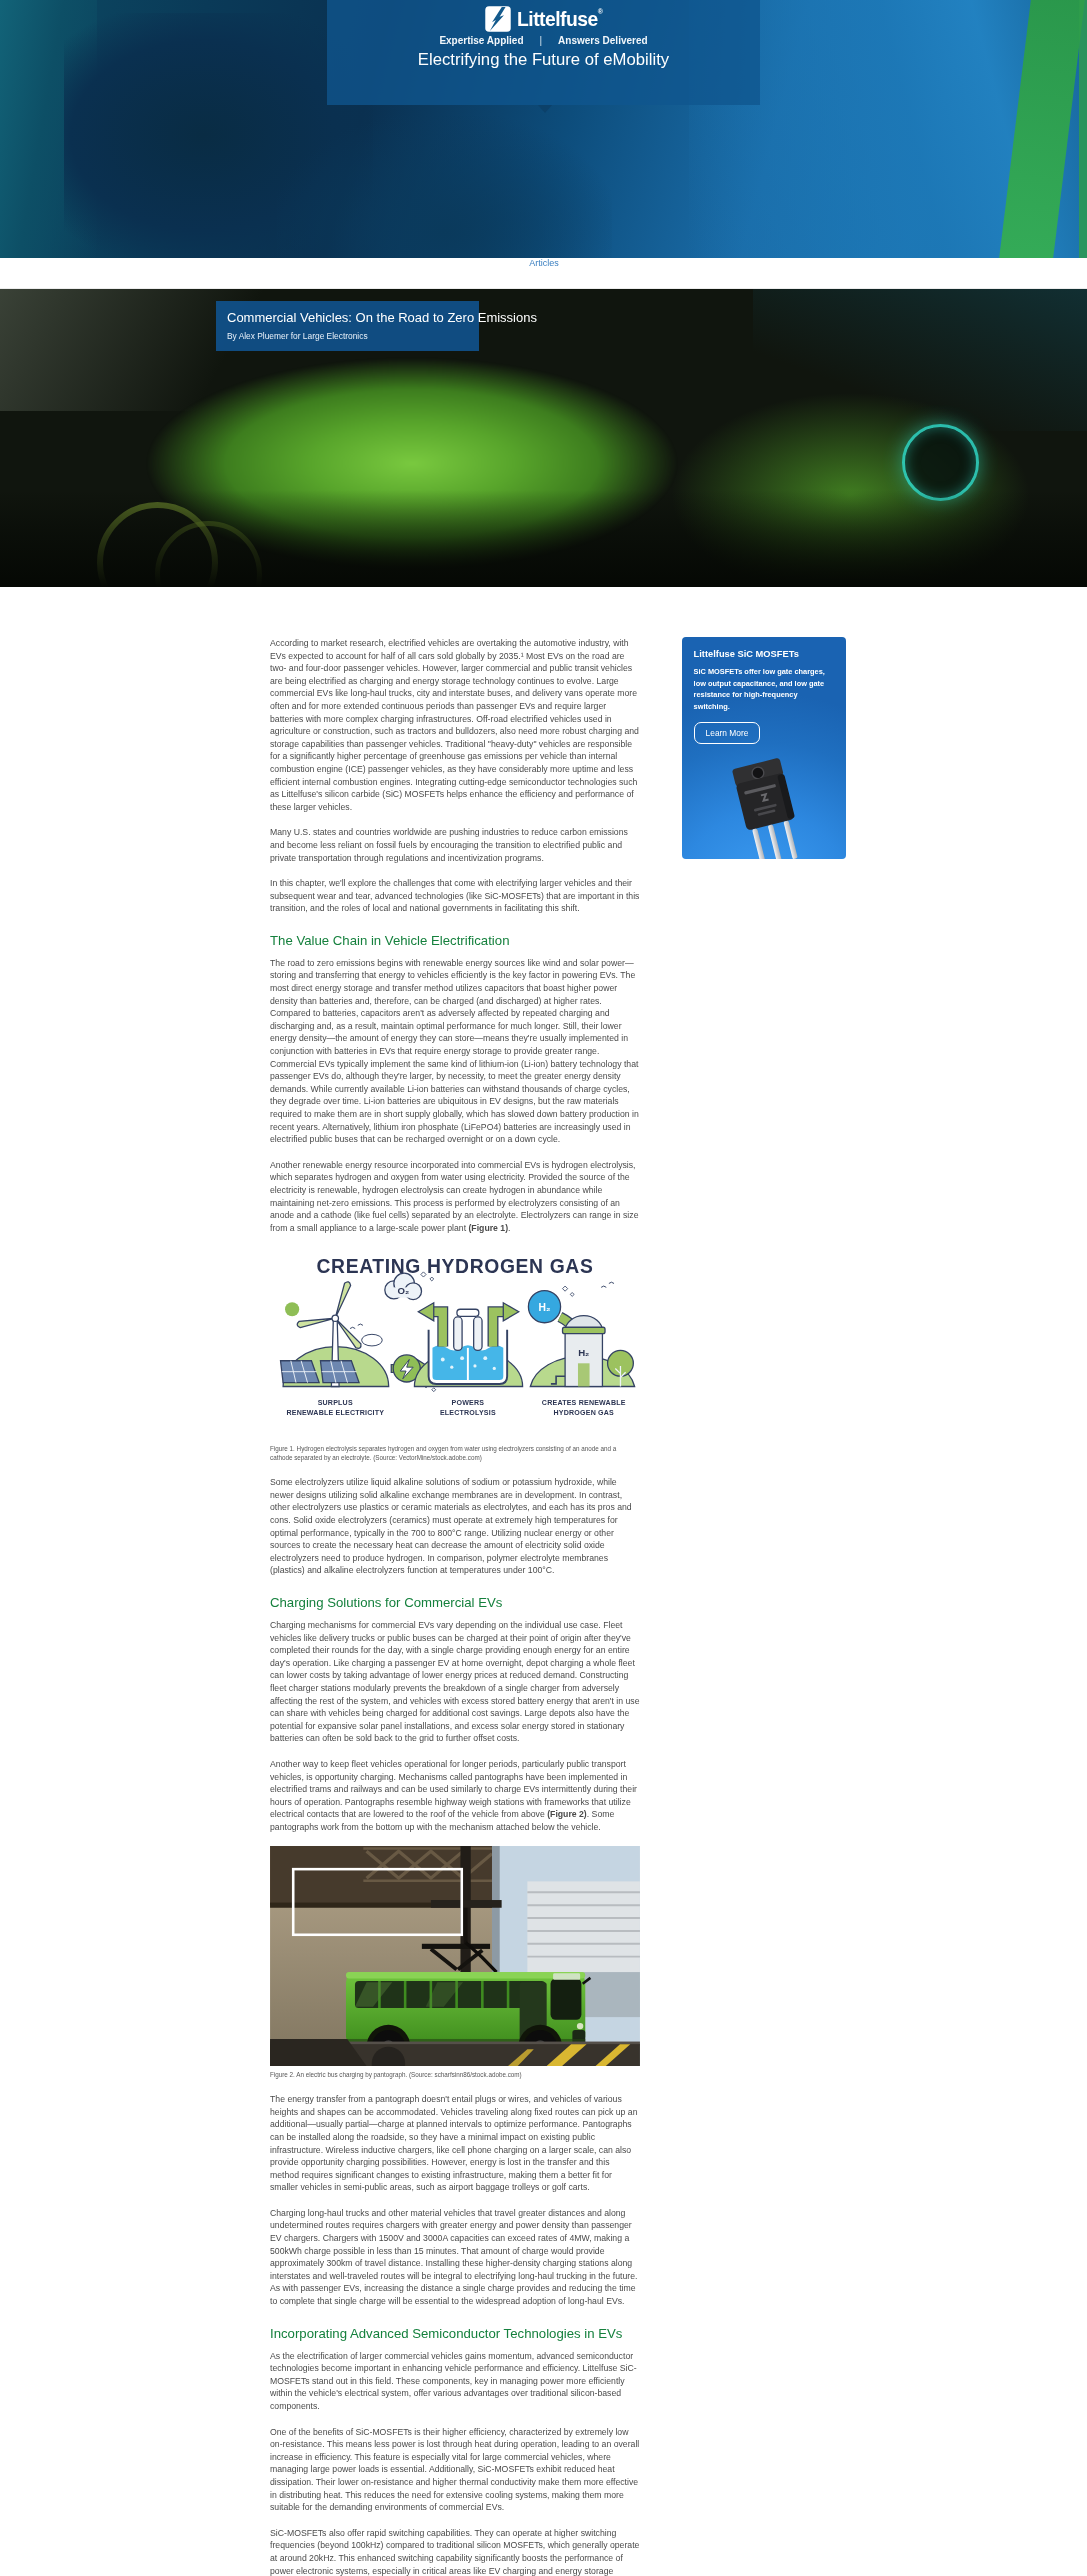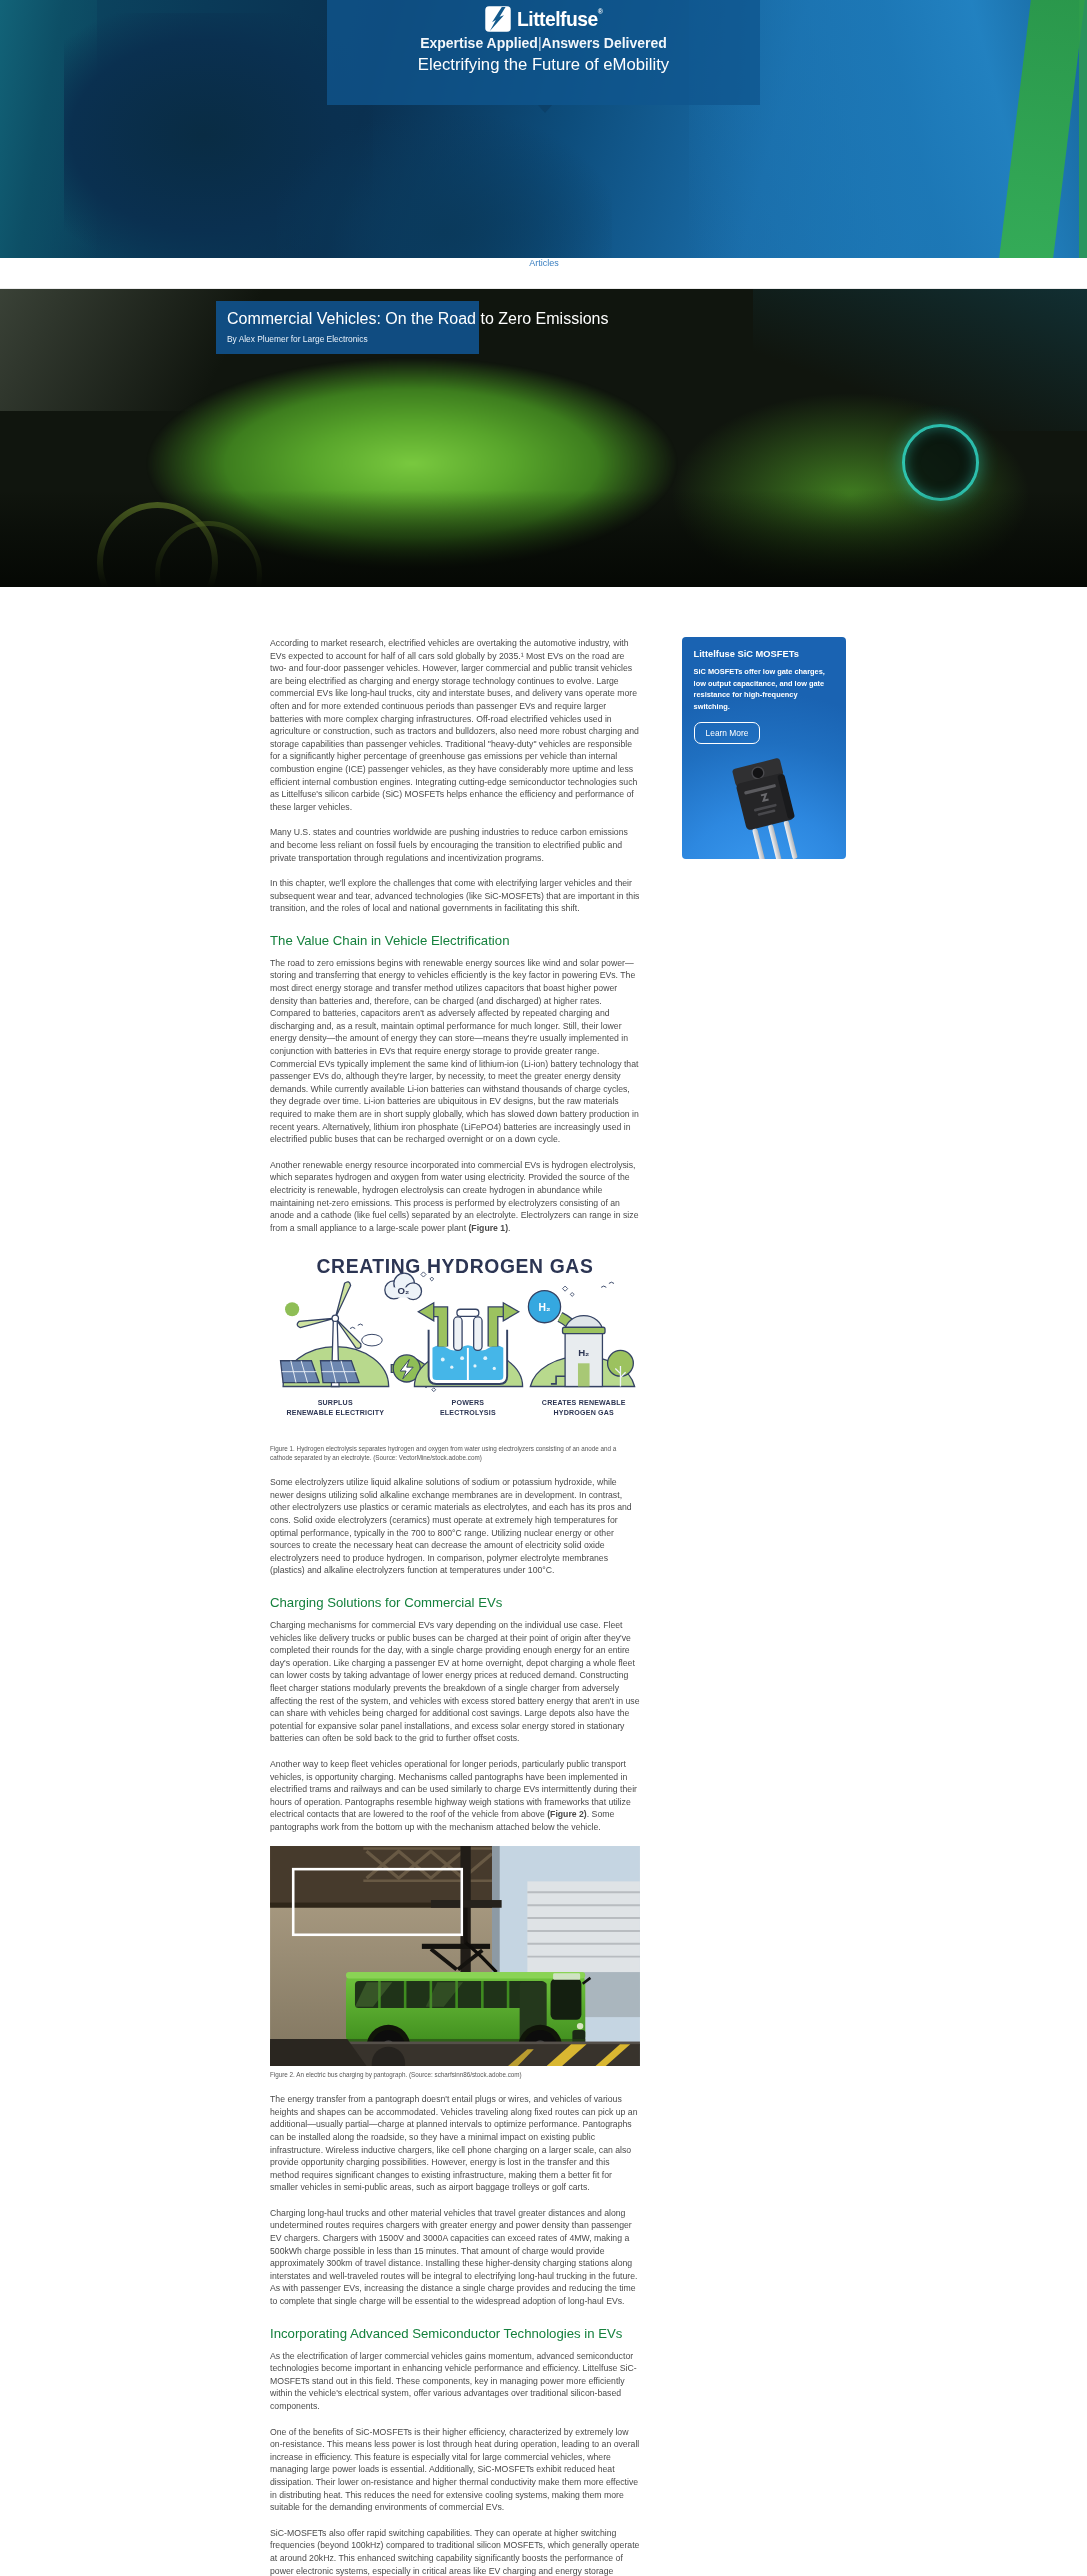--- a/index.html
+++ b/index.html
@@ -17,22 +17,22 @@
   .hb-right{position:absolute;right:0;top:0;width:399px;height:100%;opacity:.85;
     background:linear-gradient(75deg,rgba(30,120,180,0) 0%,#1d79b8 55%,#2384c4 75%,#17649a 100%);}
   .hb-green{position:absolute;right:19.3px;top:0;width:54px;height:100%;opacity:.95;
     transform:skewX(-7deg);background:linear-gradient(#2b9a47,#35ad52);}
   .hb-green2{position:absolute;right:0;top:0;width:9px;height:100%;background:#2f9e4b;opacity:.8;}
   .banner{position:absolute;left:327px;top:0;width:433px;height:105px;text-align:center;color:#fff;
     background:rgba(16,86,142,0.78);}
   .logo-row{margin-top:5.8px;display:flex;align-items:center;justify-content:center;gap:6.4px;}
   .brand{font-size:19.3px;font-weight:bold;letter-spacing:-0.5px;line-height:1;}
   .brand sup{font-size:7px;font-weight:bold;vertical-align:11.6px;}
-  .tagline{margin-top:3.2px;font-size:14px;font-weight:bold;color:#f2f7fb;
-    display:flex;justify-content:center;gap:0;}
+  .tagline{margin-top:3.2px;font-size:10px;font-weight:bold;color:#f2f7fb;
+    display:flex;justify-content:center;gap:16px;}
   .tagline .sep{font-weight:400;opacity:.85;}
   .headline{margin-top:4px;font-size:16.7px;font-weight:400;color:#fff;}
   .notch{position:absolute;left:538px;top:105px;width:0;height:0;
     border-left:7px solid transparent;border-right:7px solid transparent;
     border-top:8.4px solid rgba(12,64,104,.9);}
   
   .nav{height:30px;background:#fff;display:flex;align-items:center;gap:23px;
     border-bottom:0.6px solid #ececec;flex-direction:column;}
   .nav a{color:#3a7fc0;font-size:9px;text-decoration:none;}
   
@@ -49,21 +49,21 @@
     border:6.4px solid #93b83a;border-radius:50%;filter:blur(0.6px);}
   .ah-cable2{position:absolute;left:155px;top:232px;width:97px;height:97px;opacity:.4;
     border:5.8px solid #86ab32;border-radius:50%;filter:blur(0.6px);}
   .ah-port{position:absolute;left:902px;top:135px;width:71px;height:71px;border-radius:50%;
     border:3.9px solid #2fd8c8;box-shadow:0 0 19.3px rgba(47,216,200,.6),inset 0 0 13px rgba(47,216,200,.5);
     background:#08140f;opacity:.85;}
   .ah-dark{position:absolute;bottom:0;left:0;right:0;height:97px;
     background:linear-gradient(rgba(5,8,4,0),rgba(5,8,4,.5) 45%,#050804);}
   .title-box{position:absolute;left:216px;top:11.6px;width:241px;
     background:rgba(16,84,146,.88);padding:9.7px 11px 10.3px;}
-  .title-box h1{font-size:16px;font-weight:400;color:#fff;margin:0;white-space:nowrap;}
+  .title-box h1{font-size:13px;font-weight:400;color:#fff;margin:0;white-space:nowrap;}
   .byline{font-size:8.4px;color:#e8f1fa;margin-top:5.8px;}
   
   main{position:relative;background:#fff;}
   .content{margin-left:270px;width:370px;padding-top:50px;color:#4a4a4a;}
   p.body{font-size:8.7px;line-height:12.6px;margin:0 0 13px;}
   h2{font-size:13.2px;font-weight:400;color:#15803d;margin:18px 0 9px;}
   .figwrap{width:362px;margin:15.5px auto 3.9px;}
   .figcaption{font-size:6.3px;line-height:1.55;color:#565656;margin:2.6px 0 13px;}
   .figure2{margin:11.6px 0 3.9px;line-height:0;}
   .bold{font-weight:bold;}

